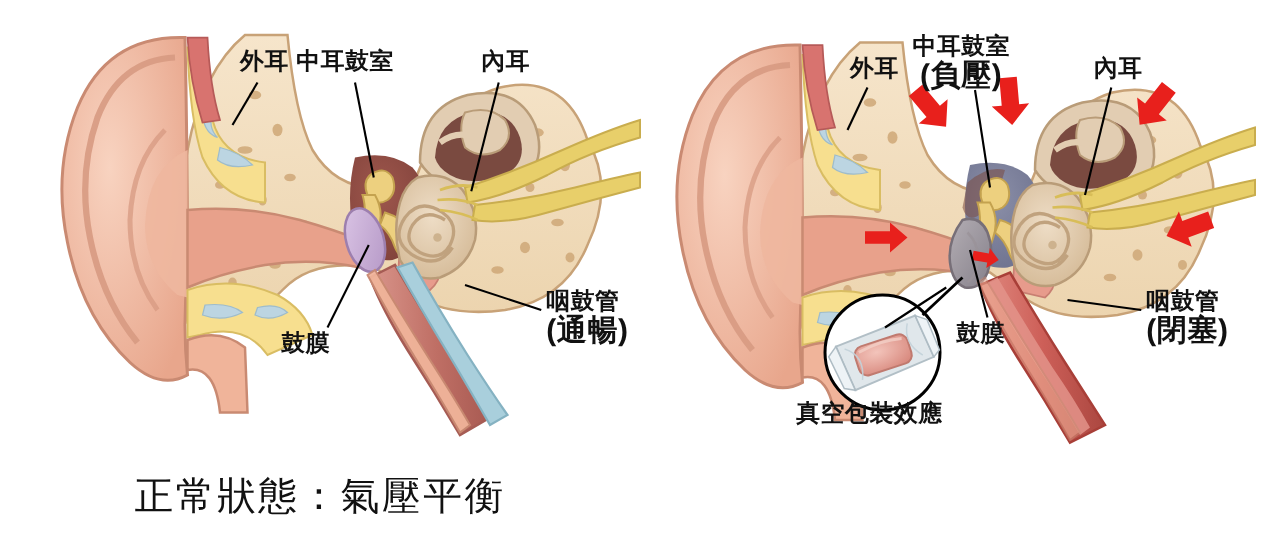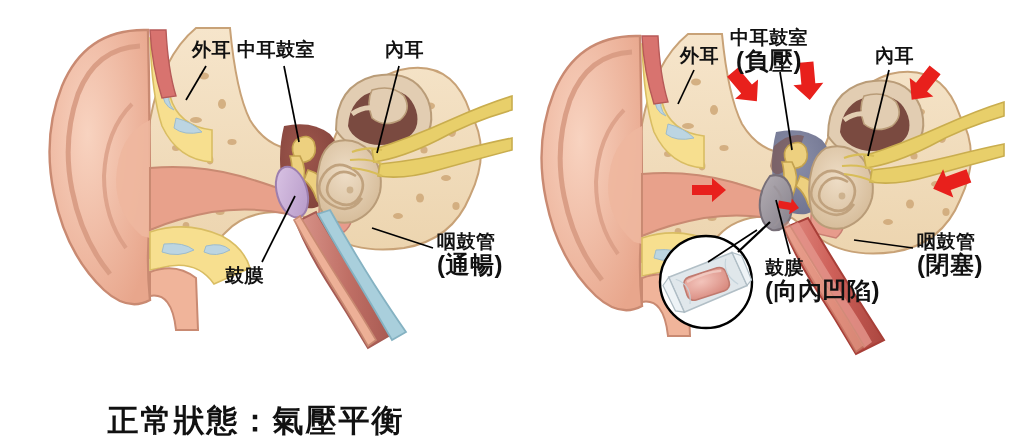--- a/index.html
+++ b/index.html
@@ -11,22 +11,22 @@
   .panel{position:absolute;top:0;width:512px;height:442px;}
   .panel.left{left:0;}
   .panel.right{left:512px;}
   svg.art{position:absolute;left:0;top:0;width:512px;height:360px;overflow:visible;}
   .lbl{
     position:absolute;color:#111111;font-weight:bold;line-height:1.06;
     font-size:19px;letter-spacing:.5px;white-space:nowrap;
   }
   .lbl .sub{display:block;font-size:24px;}
   .caption{
-    position:absolute;bottom:0;left:0;width:512px;text-align:center;
-    font-size:31px;font-weight:bold;color:#111111;letter-spacing:2px;
+    position:absolute;bottom:24px;left:0;width:512px;text-align:center;
+    font-size:31px;font-weight:normal;color:#111111;letter-spacing:2px;
   }
 </style>
 </head>
 <body>
 
 <div id="stage">
 
   <div class="panel left">
 
     <svg class="art" viewBox="0 0 512 360">
@@ -388,21 +388,23 @@
     </div>
     <div class="lbl" style="left:218px;top:28px;text-align:center;">
       <span>中耳鼓室</span>
       <span class="sub">(負壓)</span>
     </div>
     <div class="lbl" style="left:363px;top:46px;">
       <span>內耳</span>
     </div>
     <div class="lbl" style="left:253px;top:258px;">
       <span>鼓膜</span>
-      <span class="sub">(向內凹陷)</span>
+    </div>
+    <div class="lbl" style="left:125px;top:322px;">
+      <span>真空包裝效應</span>
     </div>
     <div class="lbl" style="left:405px;top:232px;">
       <span>咽鼓管</span>
       <span class="sub">(閉塞)</span>
     </div>
 
   </div>
 
 </div>
 

